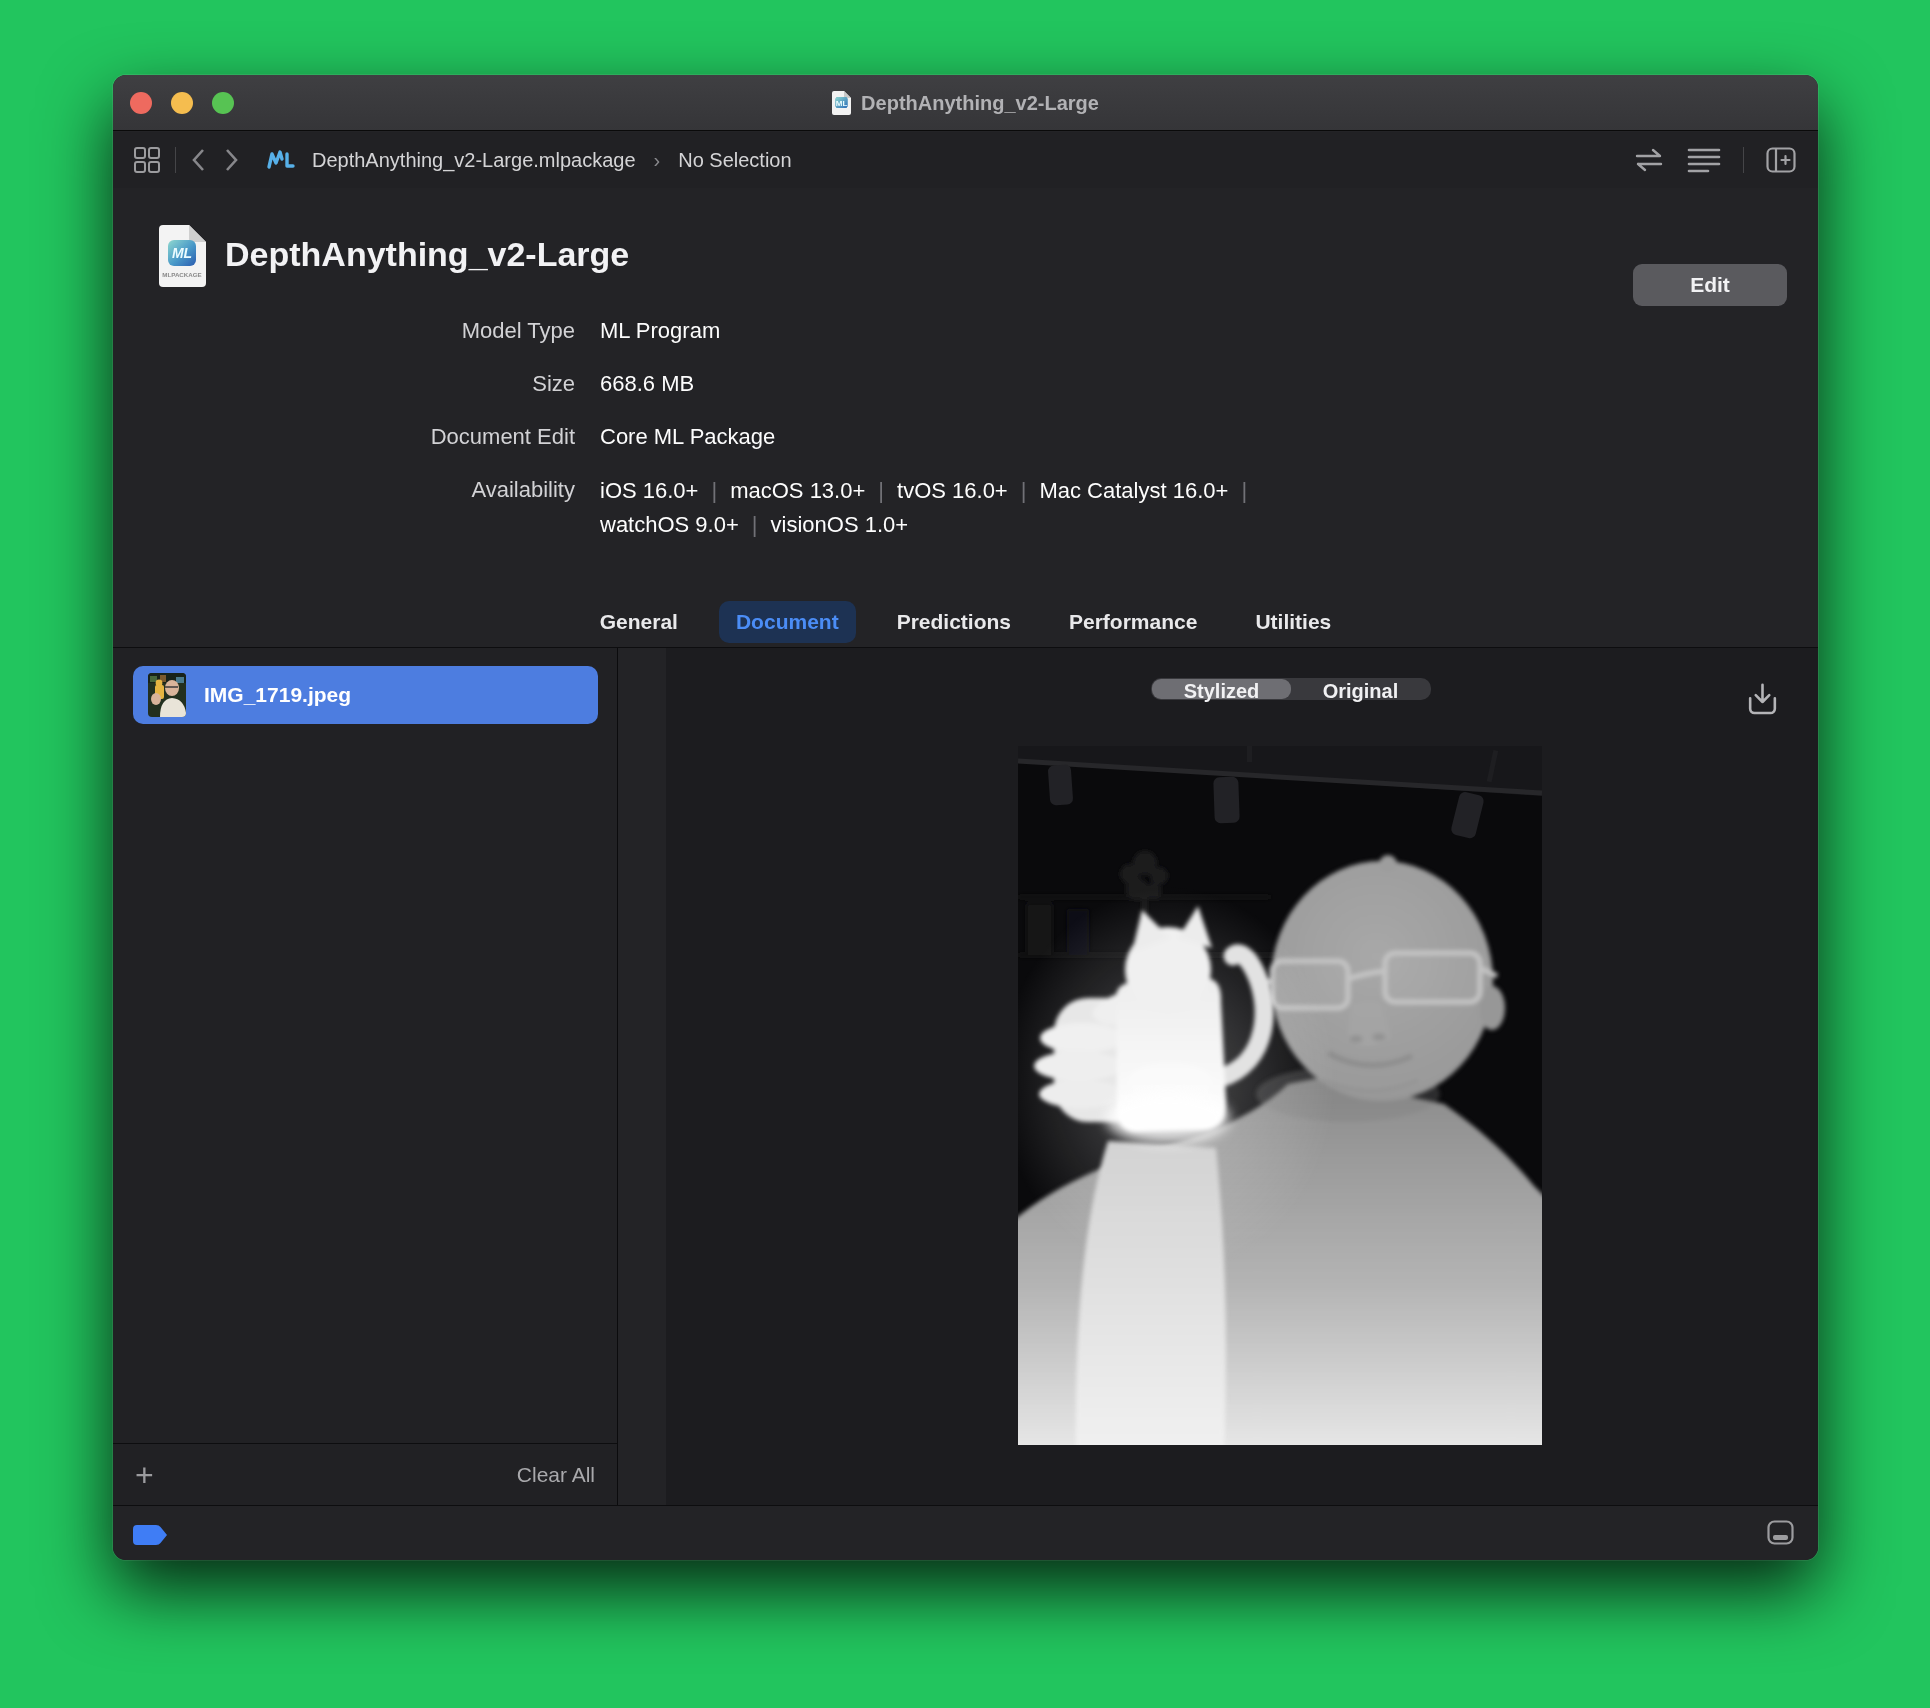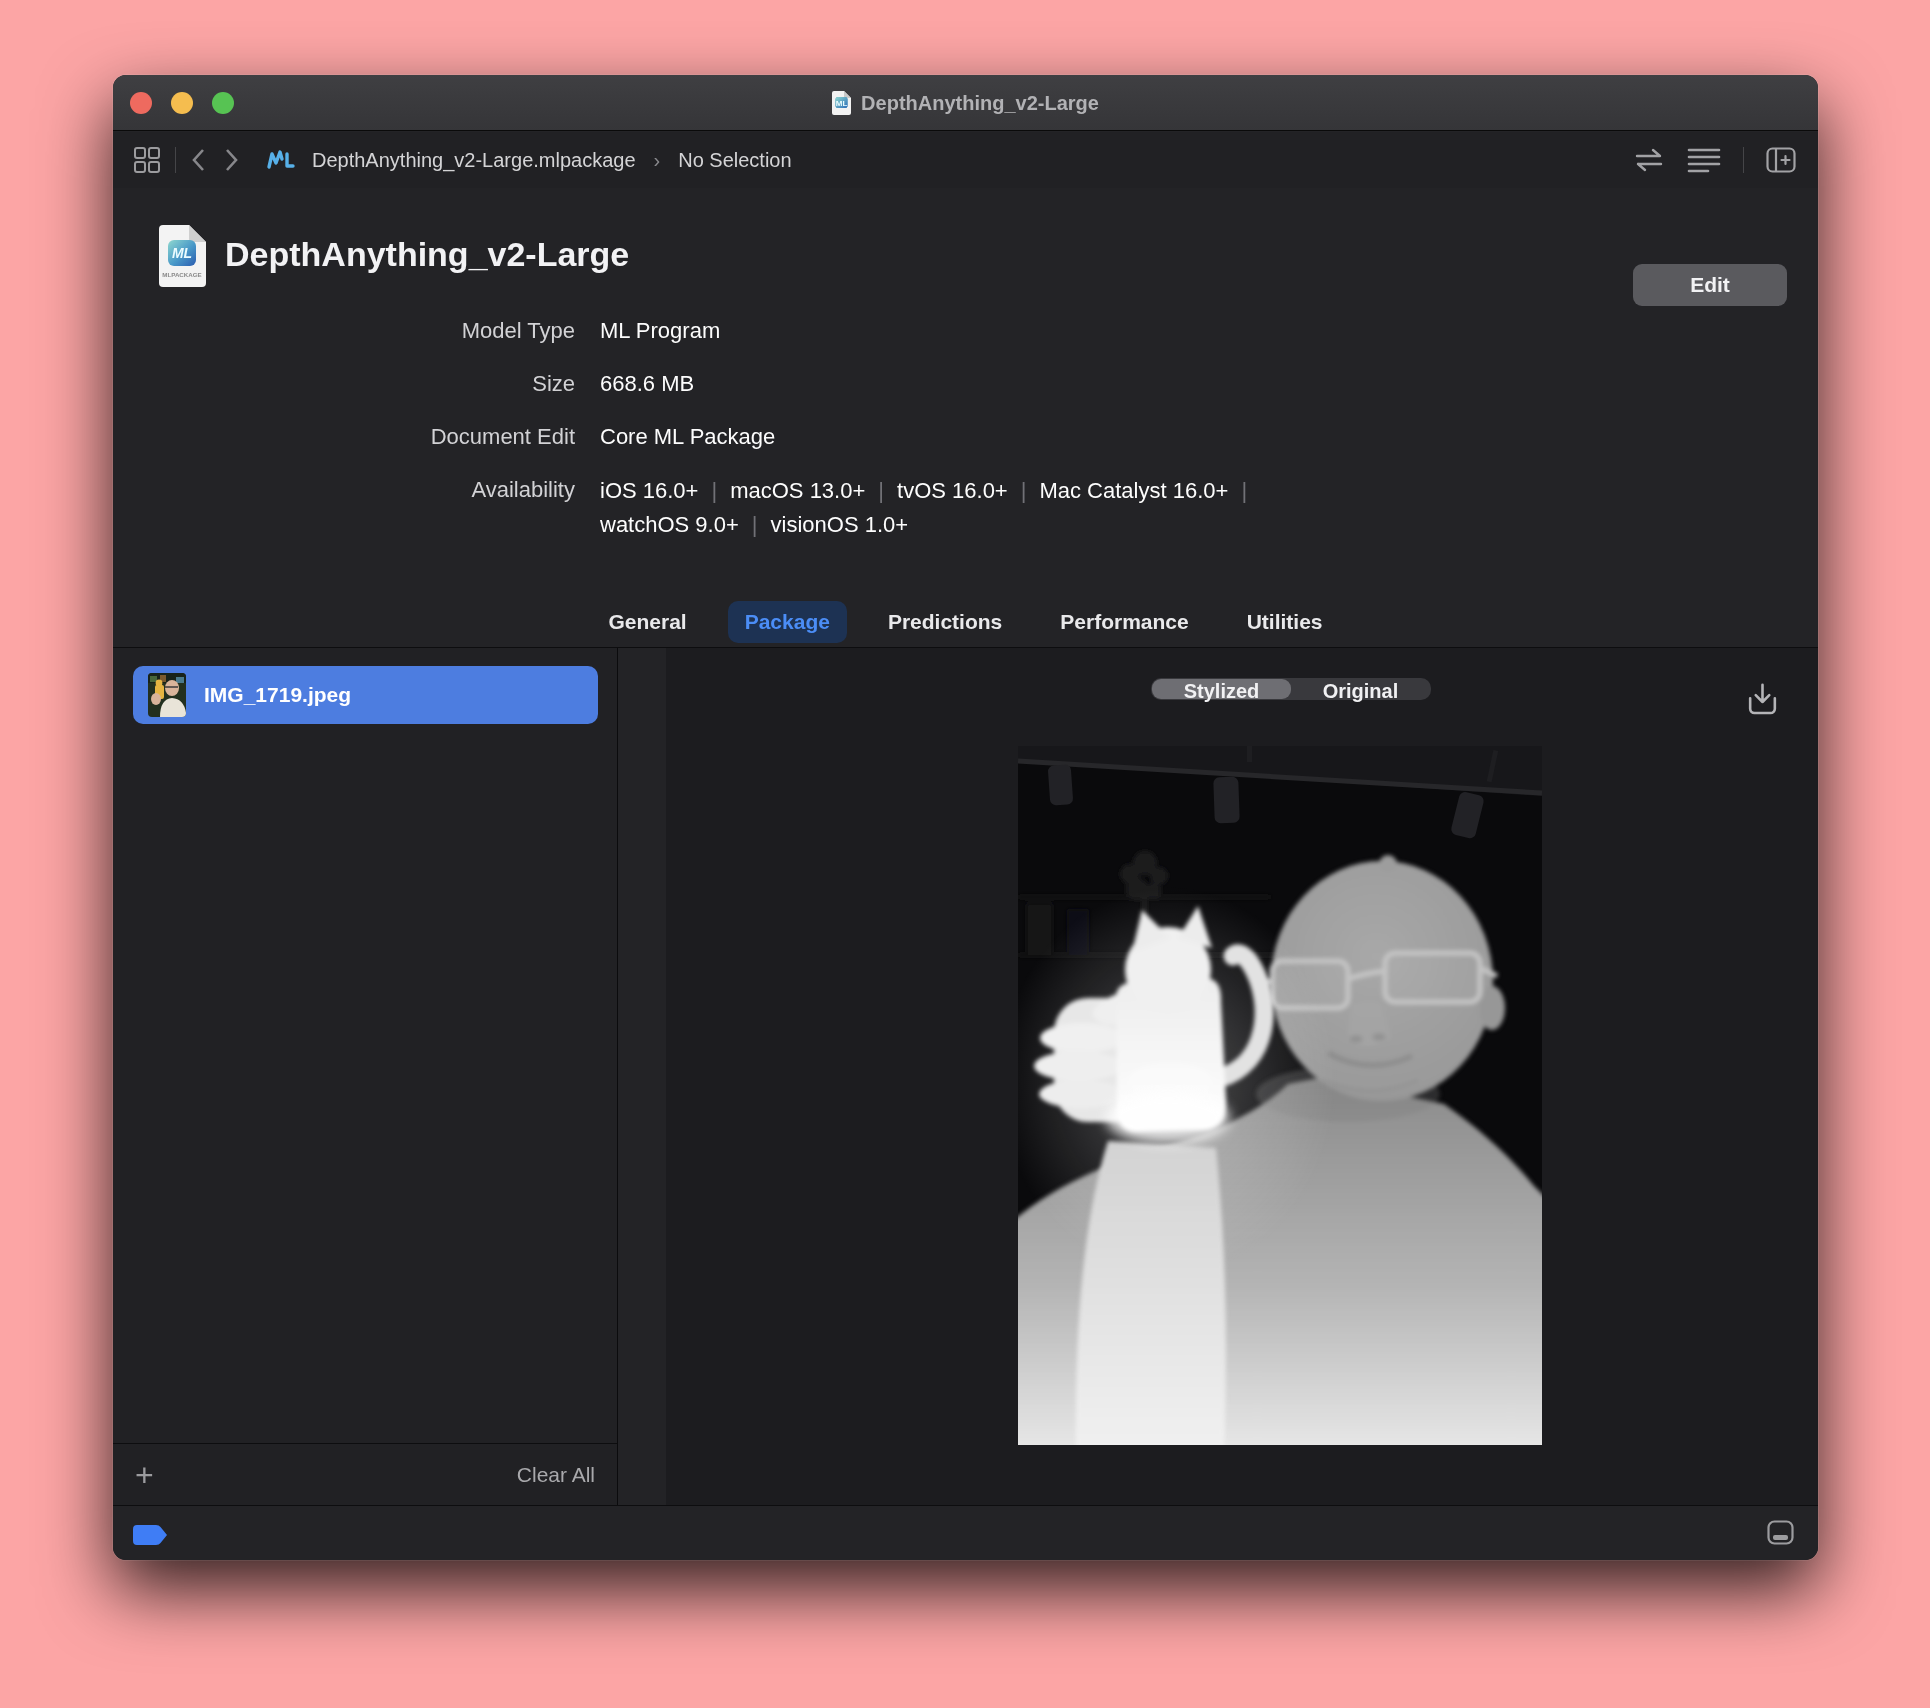--- a/index.html
+++ b/index.html
@@ -1,17 +1,17 @@
 <!DOCTYPE html>
 <html><head>
 <meta charset="utf-8">
 <style>
   html,body{margin:0;padding:0;background:#000;}
   *{box-sizing:border-box;font-family:"Liberation Sans",sans-serif;}
-  #canvas{position:relative;width:1930px;height:1708px;background:#fca5a5;overflow:hidden;}
+  #canvas{position:relative;width:1930px;height:1708px;background:#22c55e;overflow:hidden;}
   #window{position:absolute;left:113px;top:75px;width:1705px;height:1485px;background:#232326;
           border-radius:13px;overflow:hidden;box-shadow:0 0 0 1px rgba(255,255,255,.08),0 30px 70px rgba(0,0,0,.8);}
 
   
   .titlebar{position:absolute;left:0;top:0;width:100%;height:56px;
             background:linear-gradient(#3f3f42,#353538);border-bottom:1px solid #0a0a0a;}
   .lights{position:absolute;left:17px;top:17px;display:flex;gap:19px;}
   .light{width:22px;height:22px;border-radius:50%;}
   .titlebar-center{position:absolute;left:0;top:0;width:100%;height:56px;display:flex;align-items:center;justify-content:center;gap:10px;}
   .win-title{font-size:20px;font-weight:700;color:#b2b2b5;}
@@ -197,21 +197,21 @@
           </div>
           <div class="avail-line">
             <span>watchOS 9.0+</span><span class="avail-sep">|</span><span>visionOS 1.0+</span>
           </div>
         </div>
       </div>
     </div>
 
     <div class="tabrow">
       <button class="tab">General</button>
-      <button class="tab active">Package</button>
+      <button class="tab active">Document</button>
       <button class="tab">Predictions</button>
       <button class="tab">Performance</button>
       <button class="tab">Utilities</button>
     </div>
     <div class="tabrow-divider"></div>
 
     <div class="content">
 
       <div class="sidebar">
         <div class="side-item">

